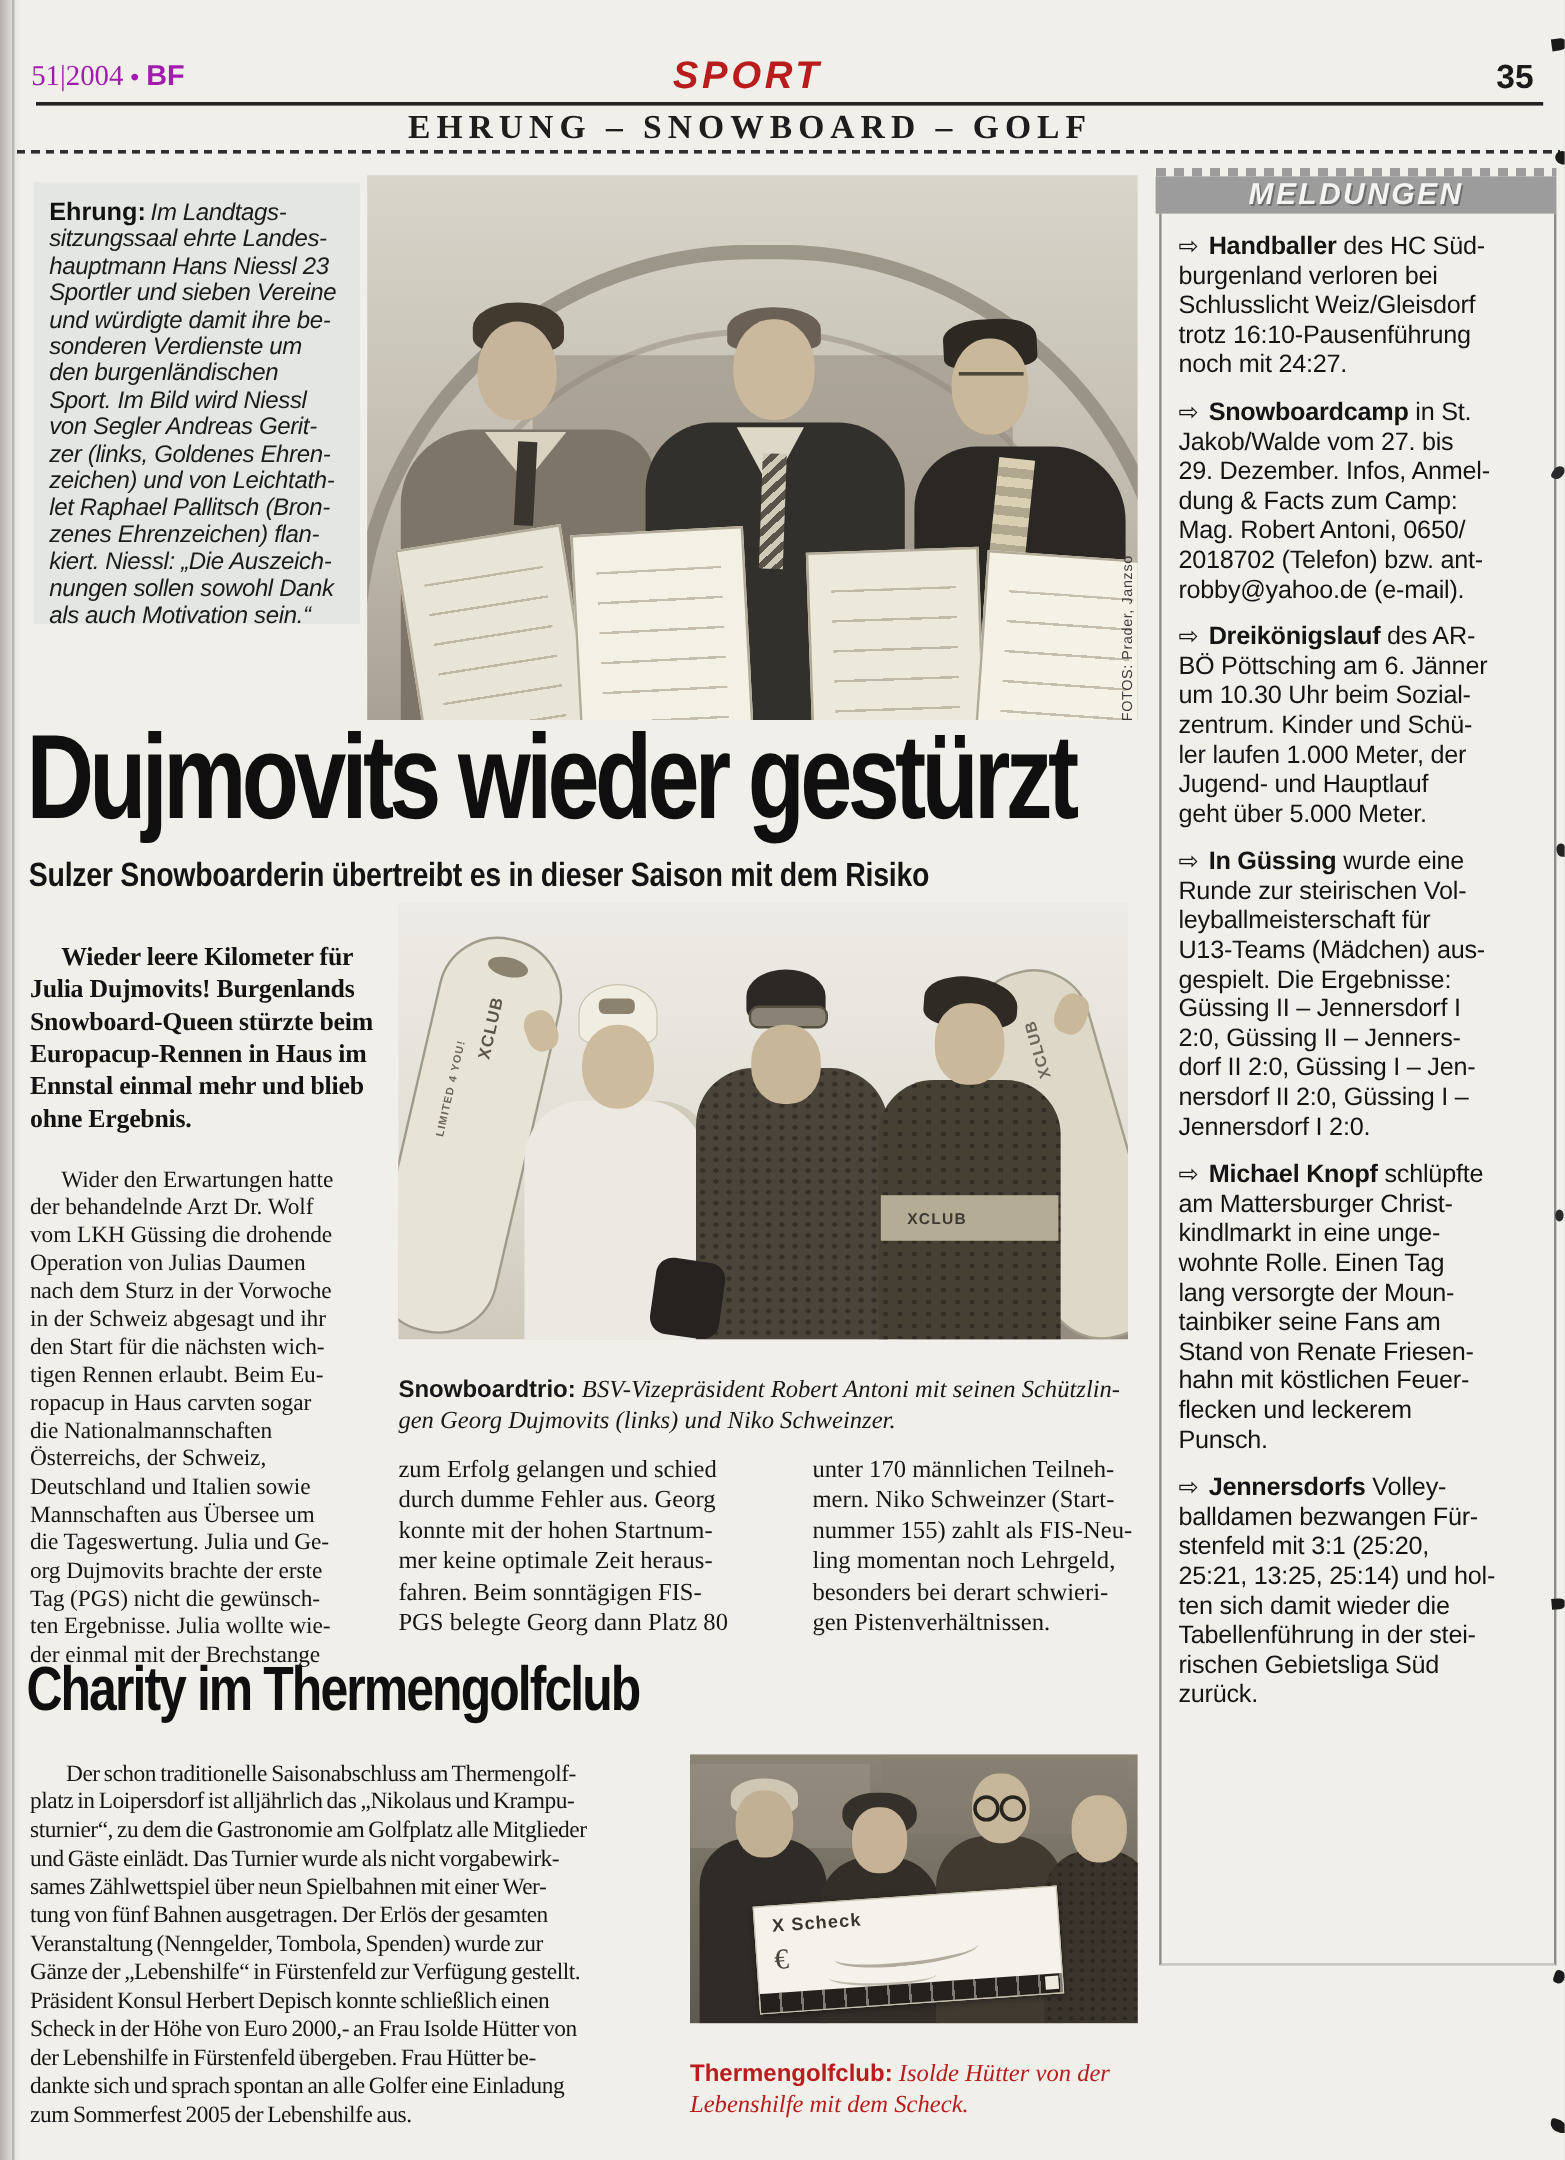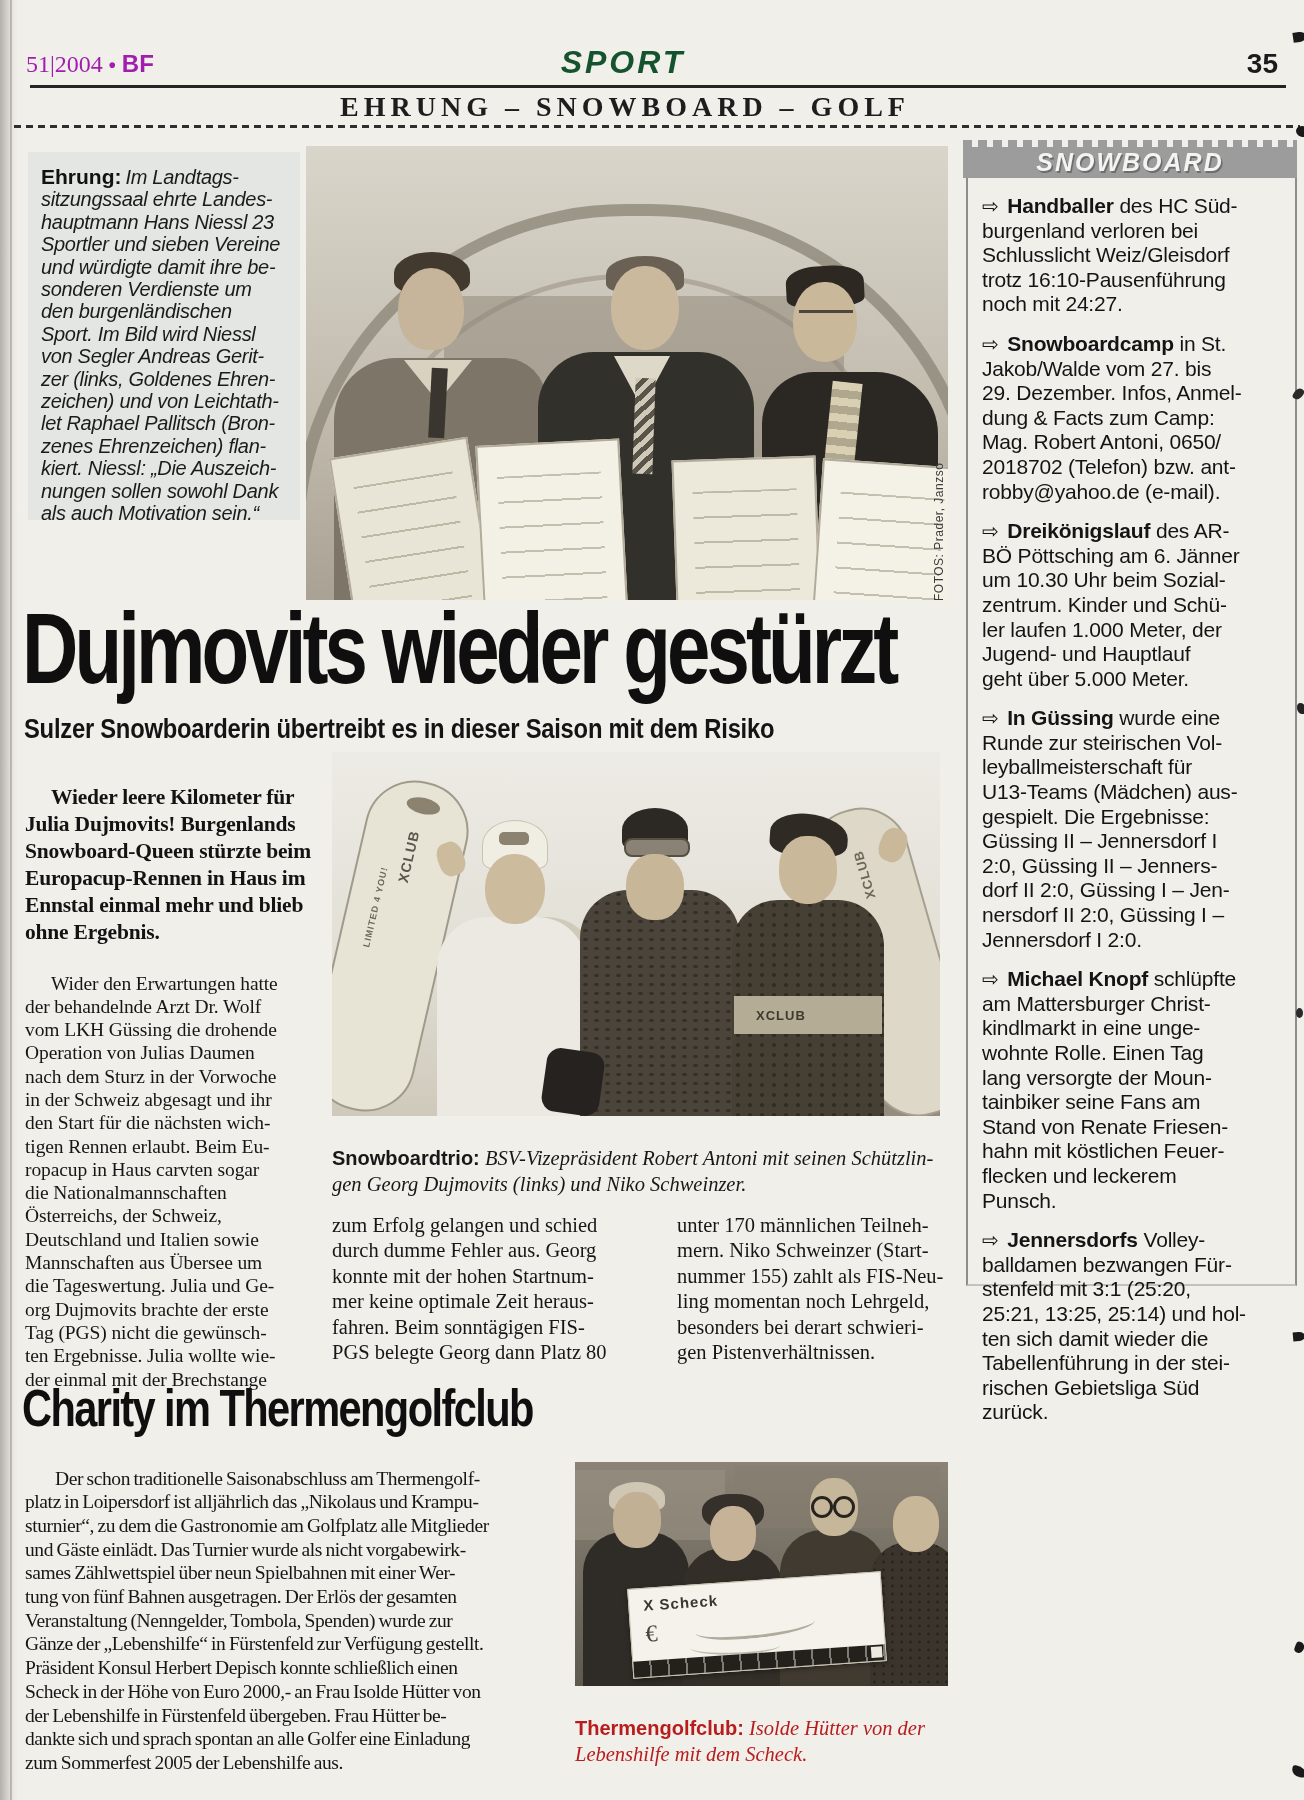--- a/index.html
+++ b/index.html
@@ -11,21 +11,21 @@
   
   .scan-left{left:0;top:0;width:18px;height:100%;
     background:linear-gradient(90deg,#b3b0aa,#e6e4df 65%,rgba(230,228,223,0));}
   .scan-line{left:10px;top:0;width:2px;height:100%;background:#94918b;opacity:.55;}
 
   
   .issue{left:26px;top:50px;font:400 24px "Liberation Serif",serif;color:#a21caf;}
   .issue .brand{font:700 24px "Liberation Sans",sans-serif;}
   .issue .bullet{font:700 20px "Liberation Sans",sans-serif;}
   .section-title{left:0;right:58px;top:44px;text-align:center;
-    font:italic 700 32px "Liberation Sans",sans-serif;color:#14532d;letter-spacing:3px;}
+    font:italic 700 32px "Liberation Sans",sans-serif;color:#b91c1c;letter-spacing:3px;}
   .page-number{right:26px;top:48px;font:700 28px "Liberation Sans",sans-serif;color:#1b1b1b;}
   .rule-solid{left:30px;right:18px;top:85px;height:3px;background:#242424;}
   .kicker{left:0;right:54px;top:91px;text-align:center;
     font:700 28px "Liberation Serif",serif;letter-spacing:5px;color:#1d1d1d;}
   .rule-dashed{left:14px;right:4px;top:125px;height:3px;
     background:repeating-linear-gradient(90deg,#2e2e2e 0 7px,transparent 7px 12px);}
 
   
   .ehrung{left:28px;top:152px;width:272px;height:368px;background:#e4e6e3;
     padding:14px 8px 0 13px;box-sizing:border-box;}
@@ -170,21 +170,21 @@
     background-image:repeating-linear-gradient(90deg,transparent 0 16px,rgba(235,233,222,.45) 16px 18px);}
   .pb-check-logo{right:3px;bottom:3px;width:11px;height:11px;background:#ece9df;}
   .caption-bottom{left:575px;top:1694px;width:382px;font:italic 400 20.5px/26px "Liberation Serif",serif;color:#b91c1c;}
 
   
   .meldungen-teeth{left:963px;top:140px;width:334px;height:7px;
     background:repeating-linear-gradient(90deg,#9c9c9c 0 9px,transparent 9px 15px);}
   .meldungen-bar{left:963px;top:147px;width:334px;height:31px;background:#9c9c9c;text-align:center;}
   .meldungen-bar span{font:italic 700 25px/31px "Liberation Sans",sans-serif;color:#f4f4f2;
     letter-spacing:2px;text-shadow:1.5px 1.5px 0 #6e6e6e;}
-  .meldungen-box{left:966px;top:178px;width:331px;height:1108px;box-sizing:border-box;
+  .meldungen-box{left:966px;top:178px;width:331px;height:1460px;box-sizing:border-box;
     border-left:2px solid #8d8d8d;border-right:2px solid #8d8d8d;border-bottom:2px solid #c2c2be;
     padding:16px 12px 12px 14px;}
   .m-item{margin:0 0 15px 0;font:400 21px/24.6px "Liberation Sans",sans-serif;
     letter-spacing:-0.2px;color:#141414;}
   .m-item b{font-weight:700;}
   .arrow{font-size:20px;margin-right:3px;}
 
   
   .pmark{background:#1a1a1a;}
   .mk1{left:1293px;top:32px;width:13px;height:10px;border-radius:0 70% 70% 0;transform:rotate(-8deg);}
@@ -251,21 +251,21 @@
     <div class="pt-p3-head"></div>
     <div class="pt-p3-glasses"></div>
     <div class="pt-f1a panel"></div>
     <div class="pt-f1b panel"></div>
     <div class="pt-f2a panel"></div>
     <div class="pt-f2b panel"></div>
     <div class="pt-credit">FOTOS: Prader, Janzso</div>
   </div>
 
   <div class="abs meldungen-teeth"></div>
-  <div class="abs meldungen-bar"><span>SNOWBOARD</span></div>
+  <div class="abs meldungen-bar"><span>MELDUNGEN</span></div>
   <div class="abs meldungen-box">
     <p class="m-item"><span class="arrow">⇨</span> <b>Handballer</b> <span class="pre">des HC Süd-
 burgenland verloren bei
 Schlusslicht Weiz/Gleisdorf
 trotz 16:10-Pausenführung
 noch mit 24:27.</span></p>
     <p class="m-item"><span class="arrow">⇨</span> <b>Snowboardcamp</b> <span class="pre">in St.
 Jakob/Walde vom 27. bis
 29. Dezember. Infos, Anmel-
 dung &amp; Facts zum Camp:

